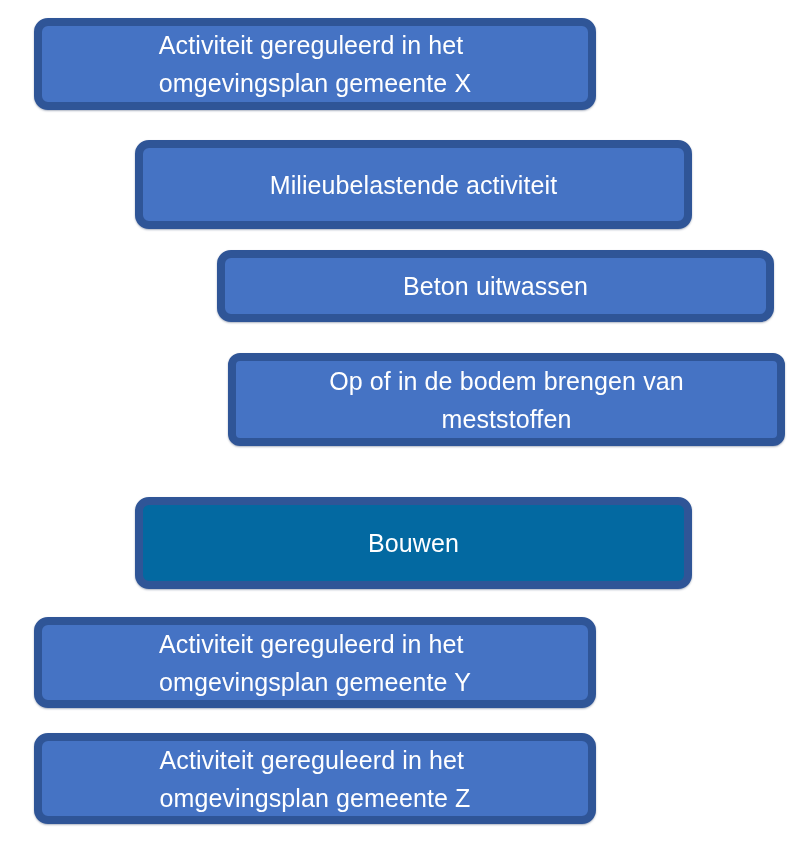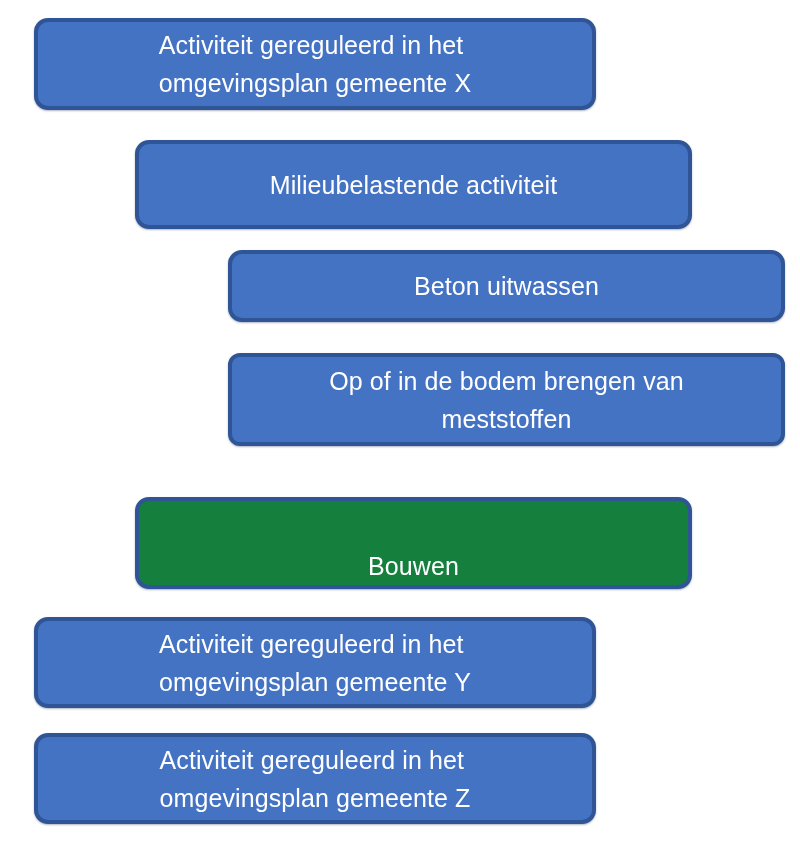--- a/index.html
+++ b/index.html
@@ -15,21 +15,21 @@
     position: relative;
     width: 800px;
     height: 853px;
     background: #ffffff;
     overflow: hidden;
   }
   .node-box {
     position: absolute;
     box-sizing: border-box;
     background: #4573C4;
-    border: 4px solid #404040;
+    border: 8px solid #404040;
     border-radius: 14px;
     display: flex;
     align-items: center;
     justify-content: center;
     box-shadow: 0 1px 2px rgba(20,40,80,0.35);
   }
   .node-label {
     color: #ffffff;
     font-family: "Liberation Sans", sans-serif;
     font-size: 25px;
@@ -46,28 +46,28 @@
 <body>
 
 <div id="diagram-canvas" style="width: 800px; height: 853px; background: rgb(255, 255, 255);">
     <div class="node-box" style="left: 34px; top: 18px; width: 562px; height: 92px; background: rgb(69, 115, 196); border-color: rgb(47, 85, 151); border-radius: 14px;">
       <span class="node-label align-left" style="color: rgb(255, 255, 255);">Activiteit gereguleerd in het
 omgevingsplan gemeente X</span>
     </div>
     <div class="node-box" style="left: 135px; top: 140px; width: 557px; height: 89px; background: rgb(69, 115, 196); border-color: rgb(47, 85, 151); border-radius: 14px;">
       <span class="node-label align-center" style="color: #ffffff;">Milieubelastende activiteit</span>
     </div>
-    <div class="node-box" style="left: 228px; top: 250px; width: 557px; height: 72px; background: rgb(69, 115, 196); border-color: rgb(47, 85, 151); border-radius: 14px;">
+    <div class="node-box" style="left: 217px; top: 250px; width: 557px; height: 72px; background: rgb(69, 115, 196); border-color: rgb(47, 85, 151); border-radius: 14px;">
       <span class="node-label align-center" style="color: rgb(255, 255, 255);">Beton uitwassen</span>
     </div>
     <div class="node-box" style="left: 228px; top: 353px; width: 557px; height: 93px; background: rgb(69, 115, 196); border-color: rgb(47, 85, 151); border-radius: 12px;">
       <span class="node-label align-center" style="color: rgb(255, 255, 255);">Op of in de bodem brengen van
 meststoffen</span>
     </div>
-    <div class="node-box" style="left: 135px; top: 497px; width: 557px; height: 92px; background: #15803d; border-color: rgb(47, 85, 151); border-radius: 14px; align-items: flex-end;">
+    <div class="node-box" style="left: 135px; top: 497px; width: 557px; height: 92px; background: #0369a1; border-color: rgb(47, 85, 151); border-radius: 14px;">
       <span class="node-label align-center" style="color: rgb(255, 255, 255);">Bouwen</span>
     </div>
     <div class="node-box" style="left: 34px; top: 617px; width: 562px; height: 91px; background: rgb(69, 115, 196); border-color: rgb(47, 85, 151); border-radius: 14px;">
       <span class="node-label align-left" style="color: rgb(255, 255, 255);">Activiteit gereguleerd in het
 omgevingsplan gemeente Y</span>
     </div>
     <div class="node-box" style="left: 34px; top: 733px; width: 562px; height: 91px; background: rgb(69, 115, 196); border-color: rgb(47, 85, 151); border-radius: 14px;">
       <span class="node-label align-left" style="color: rgb(255, 255, 255);">Activiteit gereguleerd in het
 omgevingsplan gemeente Z</span>
     </div>

